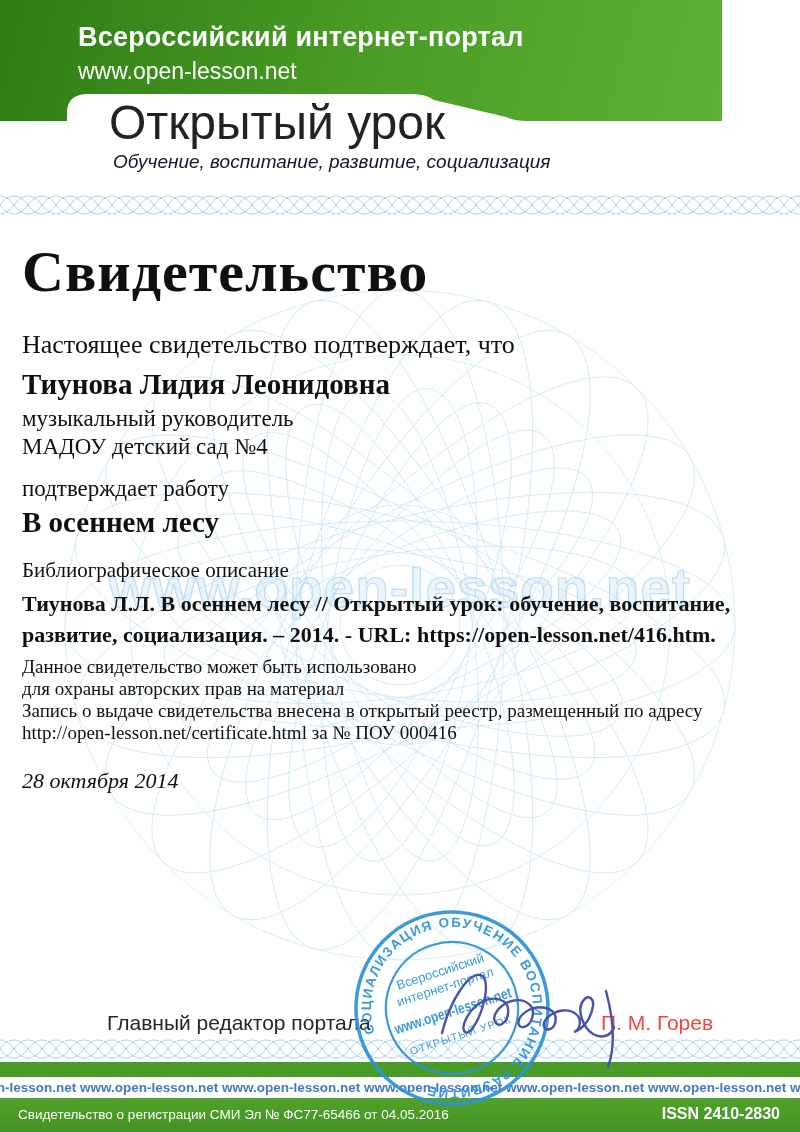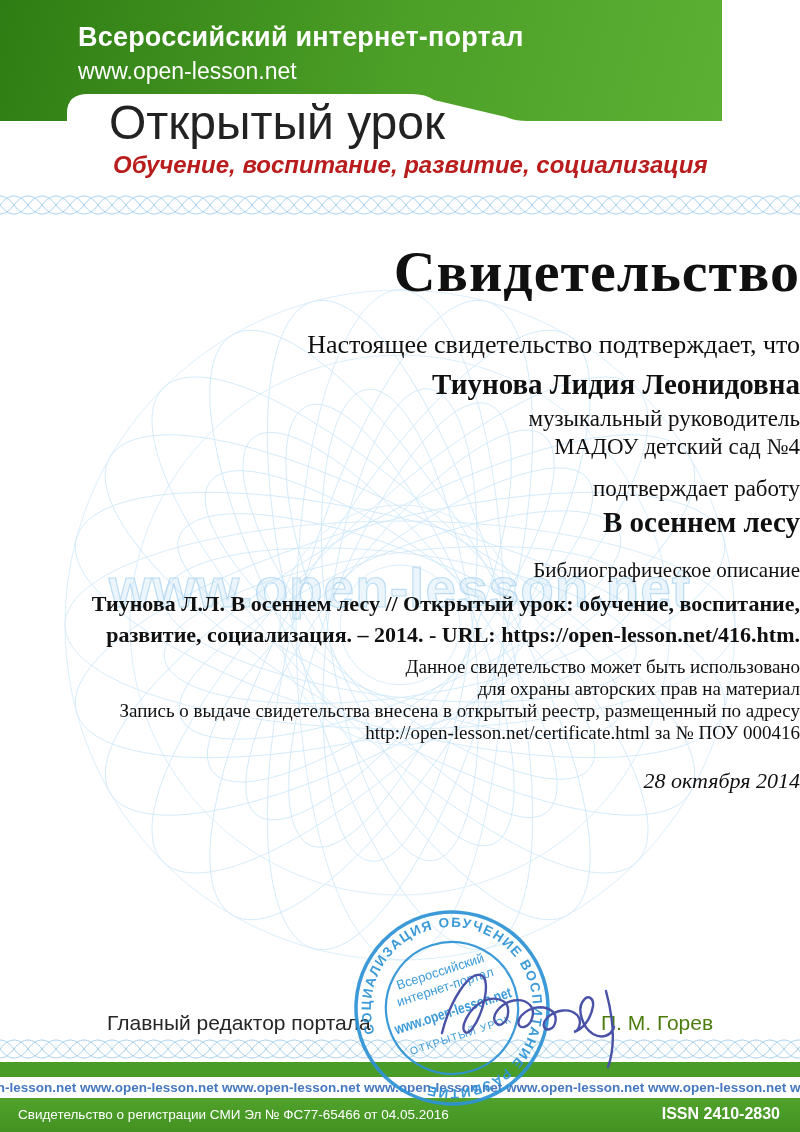--- a/index.html
+++ b/index.html
@@ -1,31 +1,31 @@
 <!DOCTYPE html>
 <html><head>
 <meta charset="utf-8">
 <style>
   html,body{margin:0;padding:0;}
   body{
     width:800px;height:1132px;position:relative;overflow:hidden;
     background:#ffffff;font-family:"Liberation Sans",sans-serif;
   }
   .abs{position:absolute;}
-  .centered{left:0;right:0;text-align:right;}
+  .centered{left:0;right:0;text-align:left;padding-left:22px;}
   .serif{font-family:"Liberation Serif","DejaVu Serif",serif;color:#101010;}
 
   
   .header{position:absolute;top:0;left:0;width:722px;height:121px;
     background:linear-gradient(105deg,#2e7d14 0%,#4c9f27 55%,#5cb134 100%);}
   .portal-line{position:absolute;left:78px;top:22px;font-size:27px;font-weight:bold;color:#fff;letter-spacing:.2px;}
   .portal-url{position:absolute;left:78px;top:58px;font-size:23px;color:#fff;}
   .tab-svg{position:absolute;left:0;top:0;}
   .brand{position:absolute;left:109px;top:95px;font-size:48px;color:#222;}
-  .tagline{position:absolute;left:113px;top:151px;font-size:24px;font-style:italic;font-weight:bold;color:#b91c1c;}
+  .tagline{position:absolute;left:113px;top:151px;font-size:19px;font-style:italic;font-weight:normal;color:#0f172a;}
 
   
   .band-top{position:absolute;left:0;top:193px;}
   .band-bottom{position:absolute;left:0;top:1037px;}
   .rosette{position:absolute;left:30px;top:235px;}
   .watermark{position:absolute;left:0;right:0;top:556px;text-align:center;
     font-size:55px;font-weight:bold;letter-spacing:1px;
     color:rgba(190,222,243,0.30);-webkit-text-stroke:1.2px rgba(145,198,236,0.55);}
 
   
@@ -36,21 +36,21 @@
   .t-org{top:434px;font-size:23px;}
   .t-action{top:476px;font-size:23px;}
   .t-work{top:506px;font-size:29px;font-weight:bold;}
   .t-bibhead{top:558px;font-size:21px;}
   .t-bib{top:588px;font-size:22px;font-weight:bold;line-height:31px;}
   .t-fine{top:656px;font-size:19px;line-height:22px;}
   .t-date{top:768px;font-size:22px;font-style:italic;}
 
   
   .editor-label{left:107px;top:1011px;font-size:21px;color:#262626;}
-  .editor-name{left:601px;top:1011px;font-size:21px;color:#4d7c0f;}
+  .editor-name{left:601px;top:1011px;font-size:21px;color:#ef4444;}
   .stamp-svg{position:absolute;left:346px;top:902px;z-index:5;opacity:.93;}
   .sig-svg{position:absolute;left:430px;top:935px;z-index:6;}
 
   
   .footer-bar1{position:absolute;left:0;top:1062px;width:800px;height:15px;background:#4a9c28;}
   .url-strip{position:absolute;left:0;top:1077px;width:800px;height:21px;background:#fff;overflow:hidden;}
   .url-strip span{display:inline-block;margin-left:-62px;white-space:nowrap;
     font-size:13.5px;font-weight:bold;color:#4678bf;line-height:21px;}
   .footer-bar2{position:absolute;left:0;top:1098px;width:800px;height:50px;
     background:linear-gradient(#50a22c,#3e8a1c);}

